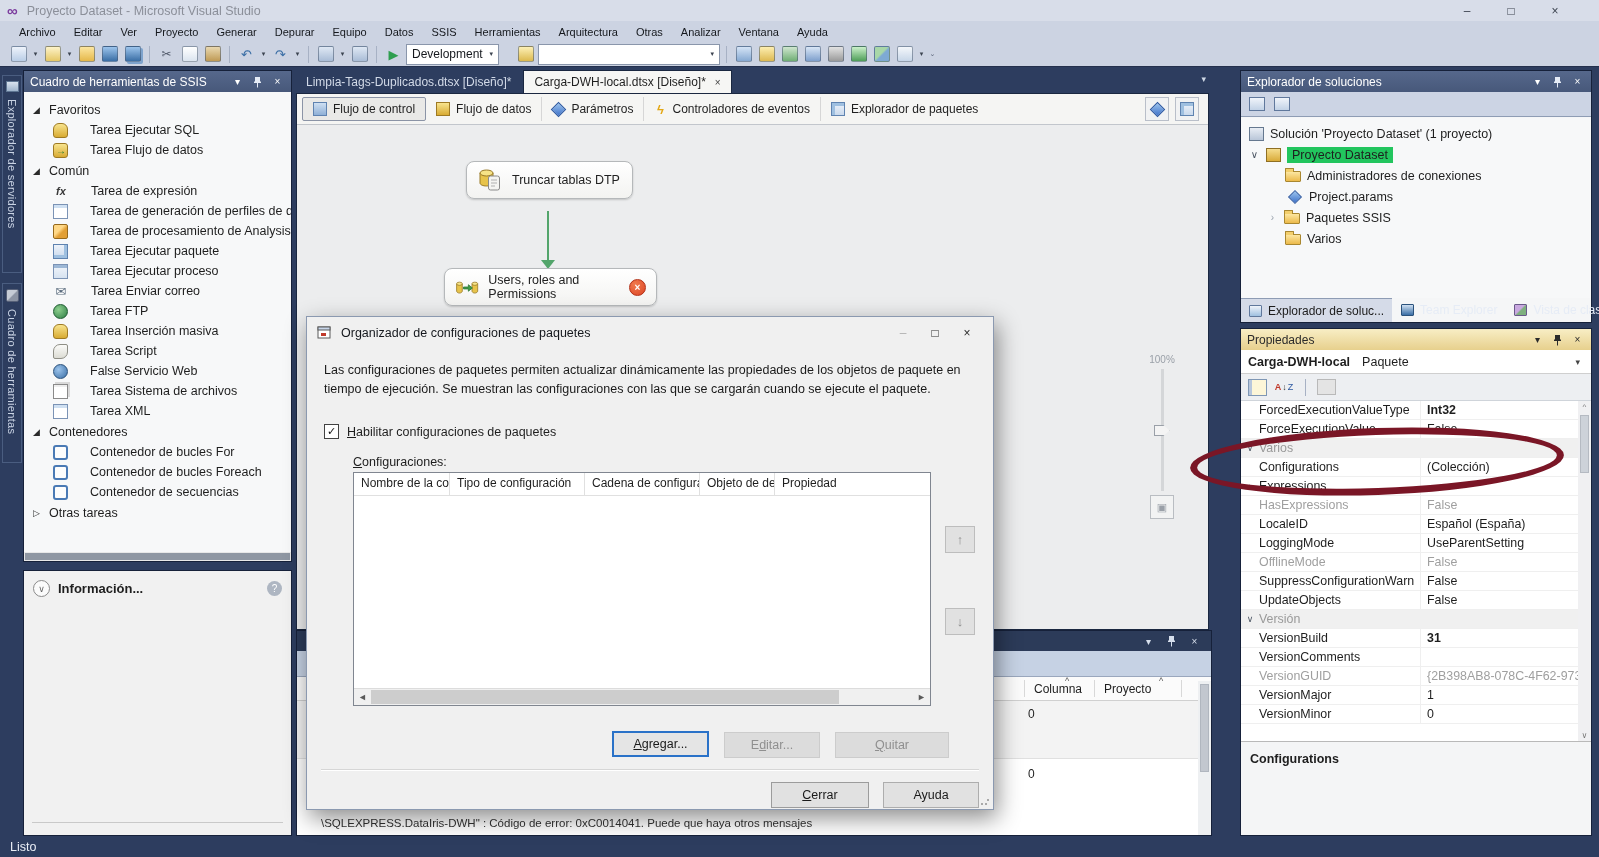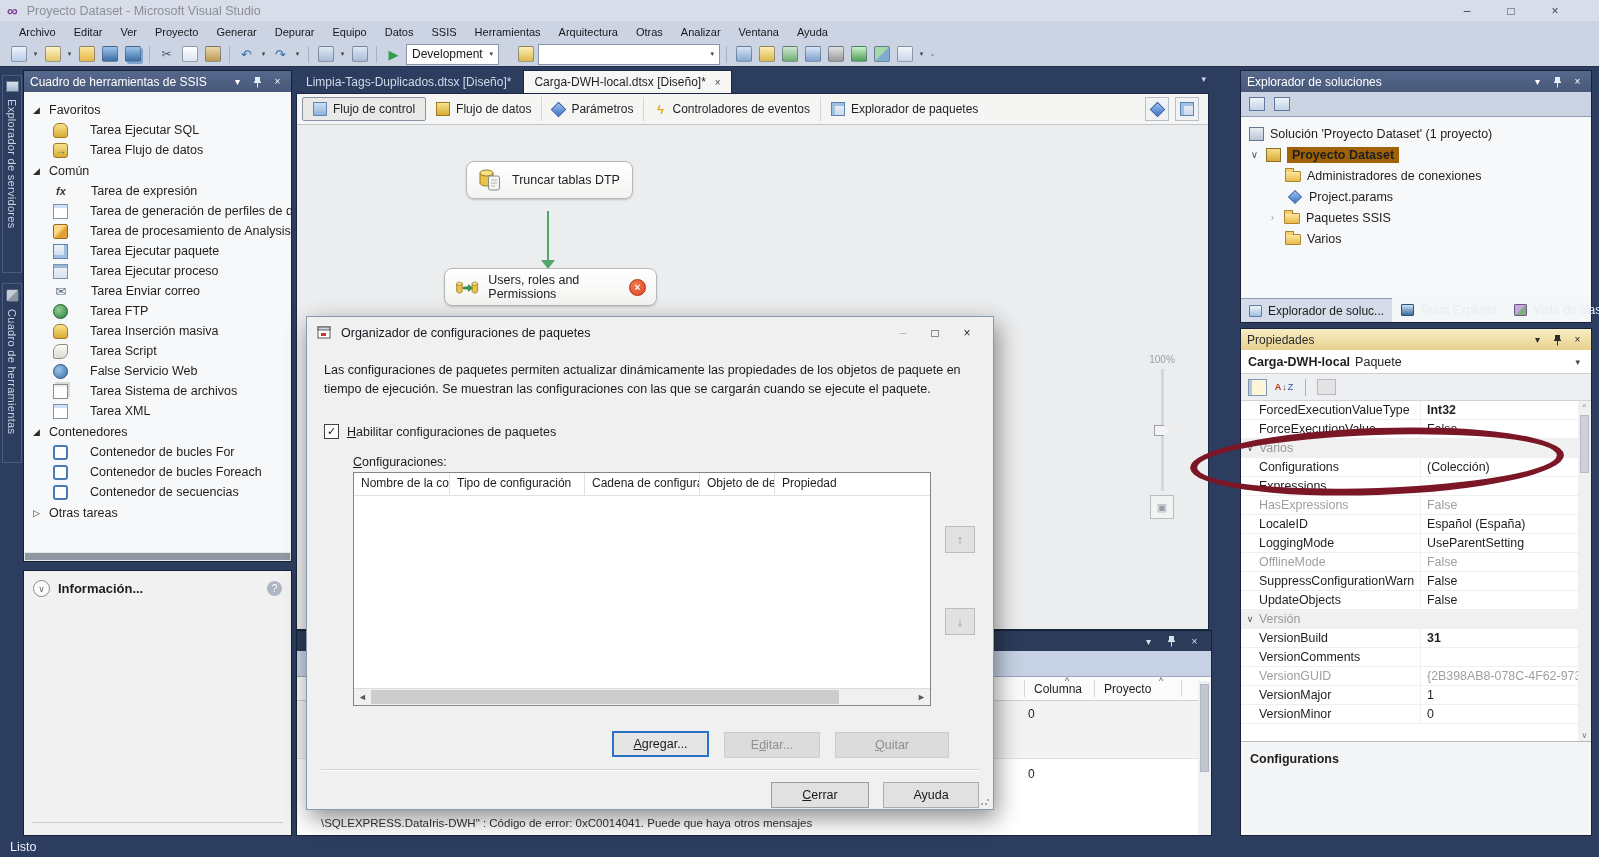--- a/index.html
+++ b/index.html
@@ -130,31 +130,31 @@
 .ic-se{width:16px;height:14px;background:linear-gradient(#f0f4fa,#c2d2e6);border:1px solid #60789c;flex:none}
 .tree{position:absolute;top:47px;bottom:24px;left:0;right:0;background:#f7f8f9;padding-top:5px;overflow:hidden}
 .trow{height:21px;display:flex;align-items:center;gap:6px;font-size:12.5px;padding-left:8px;white-space:nowrap}
 .chev{width:11px;flex:none;text-align:center;color:#4b5563;font-size:10px}
 .chev.g{color:#9aa2ad}
 .ic-sol{width:15px;height:14px;background:linear-gradient(#e8edf4,#b9c6d8);border:1px solid #65788f;flex:none}
 .ic-proj{width:15px;height:14px;background:linear-gradient(#f5dd8d,#d9ab3a);border:1px solid #8f6f23;flex:none}
 .ic-diamond{width:10px;height:10px;background:linear-gradient(135deg,#9cc4ee,#3f72c9);transform:rotate(45deg);border:1px solid #2b57a0;flex:none;margin:0 3px}
 .ic-folder{width:16px;height:11px;background:linear-gradient(#fce6a0,#ecba4b);border:1px solid #a98730;border-radius:1px;position:relative;flex:none;margin-top:2px}
 .ic-folder::before{content:"";position:absolute;left:-1px;top:-4px;width:7px;height:3px;background:#f3cf6d;border:1px solid #a98730;border-bottom:none;border-radius:1px 1px 0 0}
-.selhl{background:#a16207;padding:1px 5px;font-weight:bold}
+.selhl{background:#22c55e;padding:1px 5px;font-weight:normal}
 .setabs{position:absolute;left:0;bottom:0;right:0;height:24px;display:flex;gap:1px}
 .setab{display:flex;align-items:center;gap:6px;padding:0 8px;font-size:12px;color:#e6ecf6;white-space:nowrap}
 .setab.active{background:#d5dbe8;color:#1c1c1c;border-top:1px solid #8e9cb4}
 .mico{width:13px;height:12px;flex:none;border-radius:1px}
 .m-se{background:linear-gradient(#f0f4fa,#9fc0e0);border:1px solid #60789c}
 .m-te{background:linear-gradient(#cfe0f2,#3a6ea5);border:1px solid #2b527c}
 .m-cv{background:linear-gradient(135deg,#c9a8e0 45%,#7eb07e 55%);border:1px solid #6a5a8a}
 
 #props{left:1240px;top:328px;width:352px;height:508px}
-.objrow{height:24px;background:#fff;border-bottom:1px solid #cfcfcf;display:flex;align-items:center;padding:0 7px;font-size:12.5px;gap:5px}
+.objrow{height:24px;background:#fff;border-bottom:1px solid #cfcfcf;display:flex;align-items:center;padding:0 7px;font-size:12.5px;gap:12px}
 .objrow .drop{margin-left:auto;color:#444;font-size:9px;padding:2px 4px}
 .ptools{height:27px;background:#edeff2;display:flex;align-items:center;gap:7px;padding:0 7px;border-bottom:1px solid #cfd4da}
 .ic-cat{width:19px;height:17px;border:1px solid #7f97b5;background:#fdf6d8;box-shadow:inset 3px 0 0 #b7c6dc;flex:none}
 .ic-az{width:20px;height:17px;font-size:9px;color:#333;display:flex;align-items:center;justify-content:center;gap:1px}
 .ic-az b{color:#c0392b}.ic-az u{color:#2b57a0;text-decoration:none}
 .ic-pages{width:19px;height:16px;border:1px solid #b9b9b9;background:#e4e4e4;flex:none}
 .pgrid{position:absolute;top:72px;left:0;right:13px;bottom:94px;background:#fff;overflow:hidden}
 .pr{height:19px;display:flex;align-items:center;border-bottom:1px solid #efefef;font-size:12.4px}
 .pg{width:18px;flex:none;text-align:center;color:#4b5563;font-size:9px}
 .pn{width:161px;flex:none;color:#1e1e1e;white-space:nowrap;overflow:hidden}

